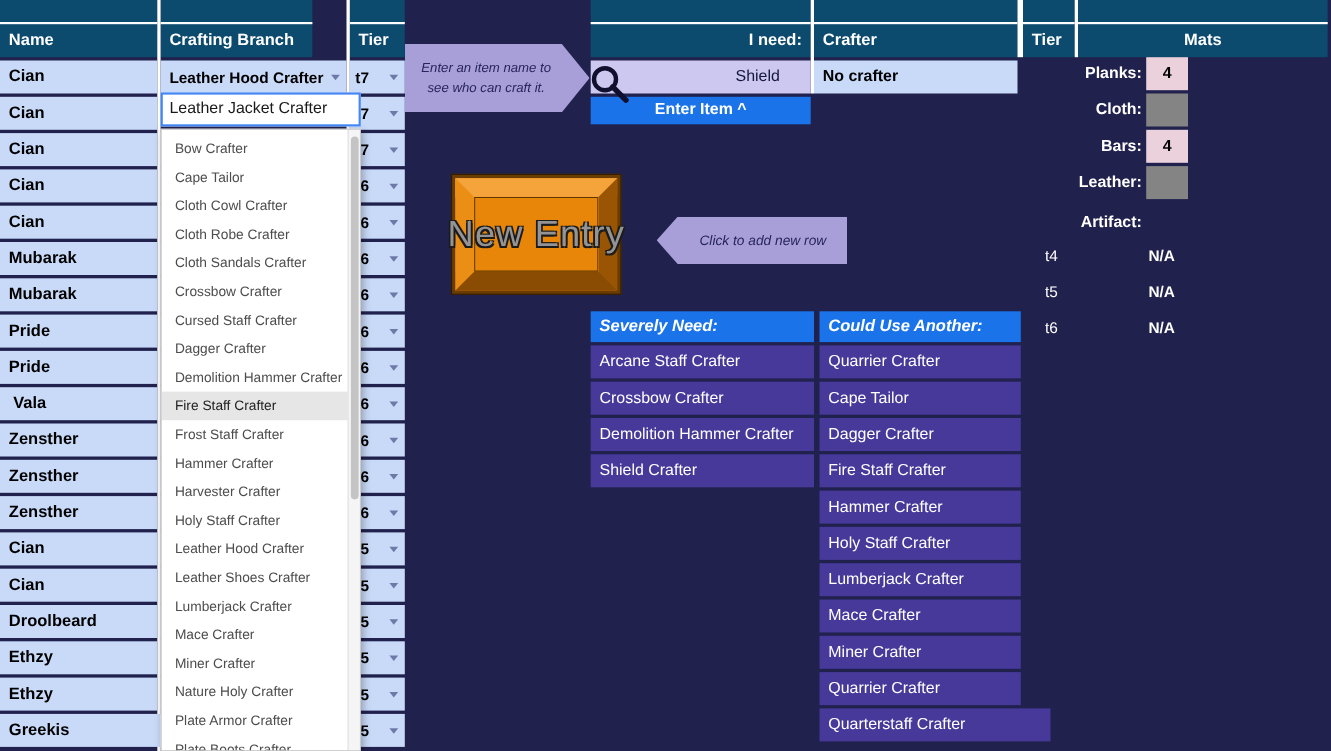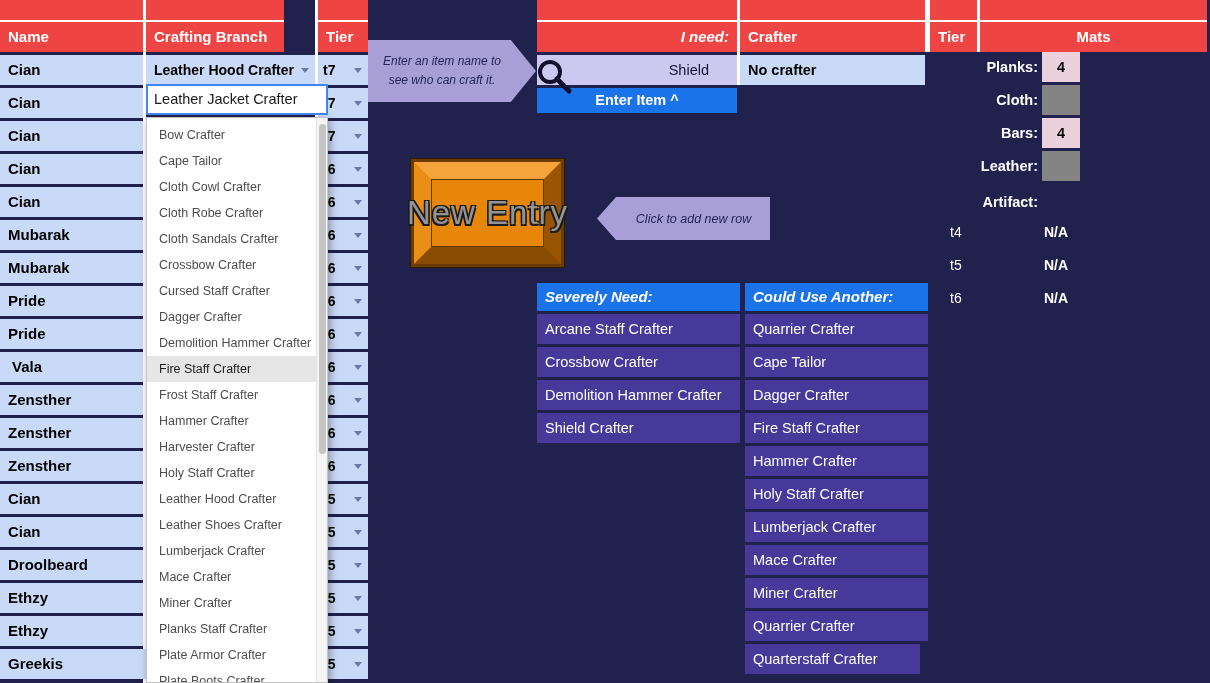--- a/index.html
+++ b/index.html
@@ -1,24 +1,24 @@
 <!DOCTYPE html>
 <html><head>
 <meta charset="utf-8">
 <style>
   html,body{margin:0;padding:0;background:#111;}
   #stage{position:relative;width:1210px;height:683px;overflow:hidden;background:#21214d;
          font-family:"Liberation Sans",sans-serif;-webkit-font-smoothing:antialiased;}
   .vline{position:absolute;top:0;width:3px;height:683px;background:#ffffff;z-index:2;}
   .vshort{position:absolute;top:0;background:#ffffff;z-index:2;}
-  .hdr{position:absolute;top:0;height:52px;background:#ef4444;z-index:1;}
+  .hdr{position:absolute;top:0;height:52px;background:#0c4a6e;z-index:1;}
   .hdr::before{content:"";position:absolute;top:20px;left:0;right:0;height:2px;background:#ffffff;}
   .hdr-label{position:absolute;top:22px;left:0;right:0;height:30px;line-height:30px;color:#fff;
              font-weight:700;font-size:15px;padding-left:8px;white-space:nowrap;}
-  .hdr-label.right{text-align:right;padding-right:8px;padding-left:0;font-style:italic;}
+  .hdr-label.right{text-align:right;padding-right:8px;padding-left:0;}
   .hdr-label.center{text-align:center;padding-left:0;}
   .cell{position:absolute;box-sizing:border-box;background:#c9daf8;color:#000;z-index:3;}
   .name-cell{font-weight:700;font-size:15px;line-height:30px;padding-left:8px;white-space:nowrap;overflow:hidden;}
   .branch-cell span.lbl{display:block;font-weight:700;font-size:14px;line-height:30px;padding-left:8px;white-space:nowrap;}
   .tier-cell span.lbl{display:block;font-weight:700;font-size:14px;line-height:30px;padding-left:5px;}
   .dd-arrow{position:absolute;right:6px;top:13px;width:0;height:0;border-left:4px solid transparent;
             border-right:4px solid transparent;border-top:5px solid #6f79a8;}
   
   #branch-editor{position:absolute;left:146px;top:84px;width:182px;height:31px;background:#fff;
                  border:2px solid #4285f4;box-sizing:border-box;z-index:30;font-size:14.5px;color:#1a1a1a;
@@ -146,21 +146,21 @@
         <div class="dd-item hl">Fire Staff Crafter</div>
         <div class="dd-item">Frost Staff Crafter</div>
         <div class="dd-item">Hammer Crafter</div>
         <div class="dd-item">Harvester Crafter</div>
         <div class="dd-item">Holy Staff Crafter</div>
         <div class="dd-item">Leather Hood Crafter</div>
         <div class="dd-item">Leather Shoes Crafter</div>
         <div class="dd-item">Lumberjack Crafter</div>
         <div class="dd-item">Mace Crafter</div>
         <div class="dd-item">Miner Crafter</div>
-        <div class="dd-item">Planks Staff Crafter</div>
+        <div class="dd-item">Nature Holy Crafter</div>
         <div class="dd-item">Plate Armor Crafter</div>
         <div class="dd-item">Plate Boots Crafter</div>
       </div>
     <div id="dd-scroll">
       <div id="dd-thumb"></div>
     </div>
   </div>
 
 <div class="cell name-cell" style="left: 0px; top: 55px; width: 143px; height: 30px;">Cian</div>
     <div class="cell branch-cell" style="left: 146px; top: 55px; width: 169px; height: 30px;">
@@ -319,21 +319,21 @@
     <div class="need-cell" style="left: 745px; top: 314px; width: 183px;">Quarrier Crafter</div>
     <div class="need-cell" style="left: 745px; top: 347px; width: 183px;">Cape Tailor</div>
     <div class="need-cell" style="left: 745px; top: 380px; width: 183px;">Dagger Crafter</div>
     <div class="need-cell" style="left: 745px; top: 413px; width: 183px;">Fire Staff Crafter</div>
     <div class="need-cell" style="left: 745px; top: 446px; width: 183px;">Hammer Crafter</div>
     <div class="need-cell" style="left: 745px; top: 479px; width: 183px;">Holy Staff Crafter</div>
     <div class="need-cell" style="left: 745px; top: 512px; width: 183px;">Lumberjack Crafter</div>
     <div class="need-cell" style="left: 745px; top: 545px; width: 183px;">Mace Crafter</div>
     <div class="need-cell" style="left: 745px; top: 578px; width: 183px;">Miner Crafter</div>
     <div class="need-cell" style="left: 745px; top: 611px; width: 183px;">Quarrier Crafter</div>
-    <div class="need-cell" style="left: 745px; top: 644px; width: 175px;">Quarterstaff Crafter</div>
+    <div class="need-cell" style="left: 745px; top: 644px; width: 210px;">Quarterstaff Crafter</div>
     <div class="mat-label" style="top: 52px;">Planks:</div>
     <div class="mat-cell pink" style="top: 52px;">4</div>
     <div class="mat-label" style="top: 85px;">Cloth:</div>
     <div class="mat-cell gray" style="top: 85px;"></div>
     <div class="mat-label" style="top: 118px;">Bars:</div>
     <div class="mat-cell pink" style="top: 118px;">4</div>
     <div class="mat-label" style="top: 151px;">Leather:</div>
     <div class="mat-cell gray" style="top: 151px;"></div>
     <div class="art-tier" style="top: 217px;">t4</div>
     <div class="art-val" style="top: 217px;">N/A</div>

